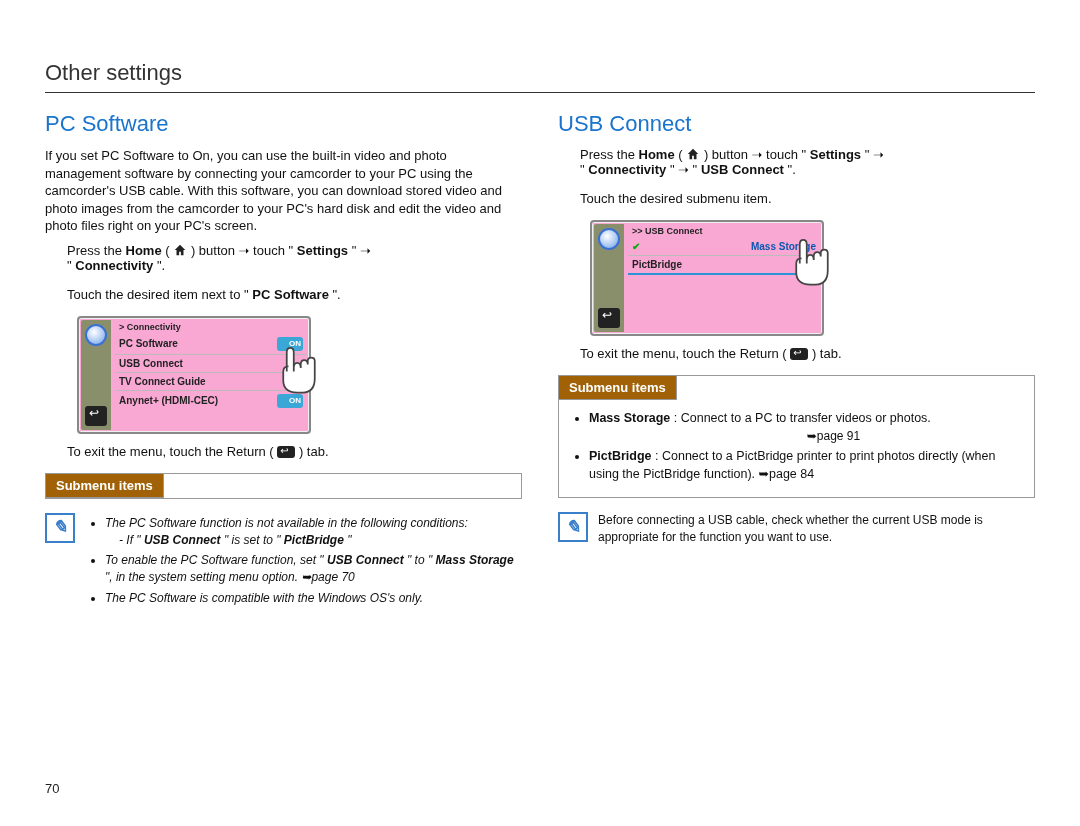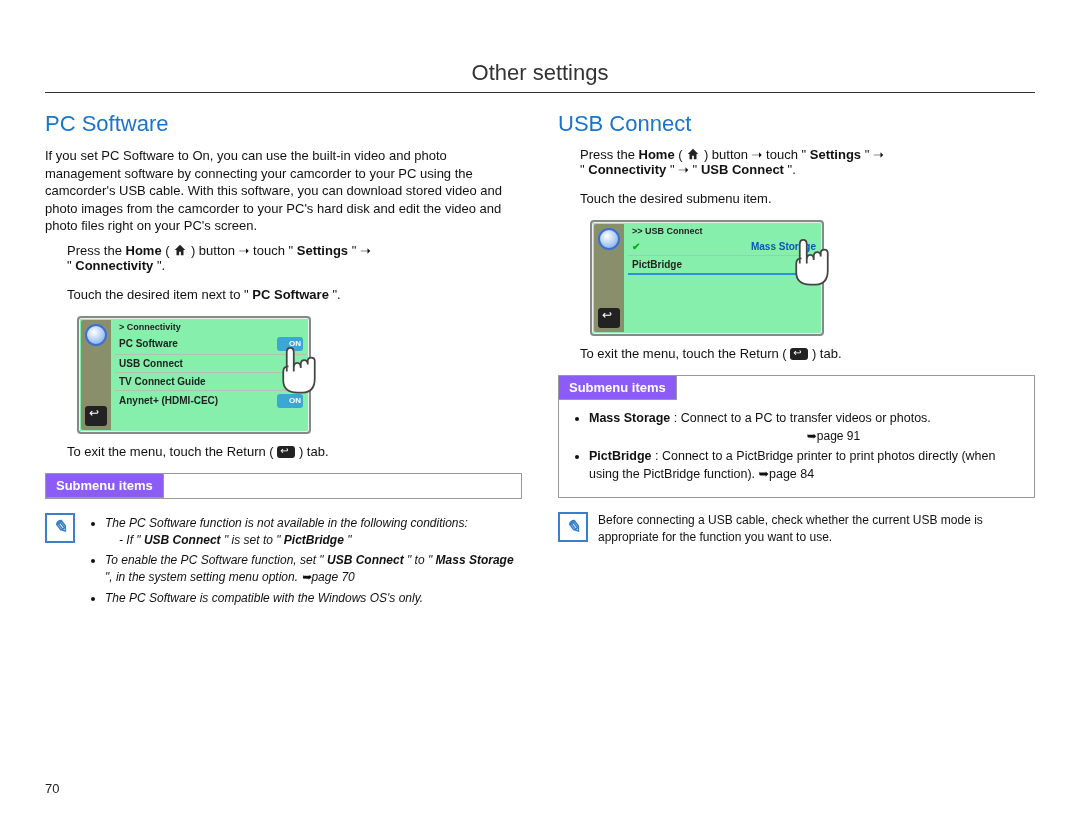--- a/index.html
+++ b/index.html
@@ -8,21 +8,21 @@
     background: #fff;
     font-family: Arial, Helvetica, sans-serif;
     font-size: 13px;
     color: #111;
     width: 1080px;
     height: 826px;
     box-sizing: border-box;
     padding: 60px 45px 30px 45px;
   }
   .header-title {
-    text-align: center;
+    text-align: left;
     font-size: 22px;
     color: #333;
     padding-bottom: 6px;
     border-bottom: 1px solid #333;
     margin-bottom: 18px;
   }
   .columns {
     display: flex;
     gap: 36px;
   }
@@ -51,21 +51,21 @@
   .icon-return {
     display:inline-block; width:18px; height:12px; vertical-align:-2px;
     background:#222; border-radius:3px; position:relative;
   }
   .icon-return::after{
     content:"↩"; color:#fff; font-size:10px; position:absolute; left:3px; top:-1px;
   }
   
   .lcd {
     border:2px solid #888; border-radius:4px;
-    width: 230px; background:#86efac; margin:6px 0 10px 32px;
+    width: 230px; background:#f9a8d4; margin:6px 0 10px 32px;
     box-shadow: inset 0 0 0 1px #eee;
     position: relative;
     padding-bottom:4px;
   }
   .lcd-side {
     position:absolute; left:2px; top:2px; bottom:2px; width:30px;
     background:#8a8f6b; border-radius:2px 0 0 2px;
     display:flex; flex-direction:column; justify-content:space-between; align-items:center;
     padding:4px 0;
   }
@@ -98,21 +98,21 @@
   }
   .hand {
     position:absolute; right:-18px; top:22px; width:56px; height:56px;
   }
   .hand svg { width:56px; height:56px; }
   
   .submenu {
     border:1px solid #999; margin:14px 0;
   }
   .submenu-head {
-    background:#8b5cf6; color:#fff; font-weight:bold; font-size:13px;
+    background:#a16207; color:#fff; font-weight:bold; font-size:13px;
     padding:4px 10px; display:inline-block; border-right:1px solid #999; border-bottom:1px solid #999;
   }
   .submenu-body {
     padding:10px 16px 10px 26px; font-size:12.5px; line-height:1.4;
   }
   .submenu-body ul { margin:0; padding-left:4px; }
   .submenu-body li { list-style:disc; margin-bottom:4px; }
   .sub-indent { display:block; padding-left:60px;text-align:center; }
   .note {
     display:flex; gap:10px; font-size:12px; line-height:1.4;

